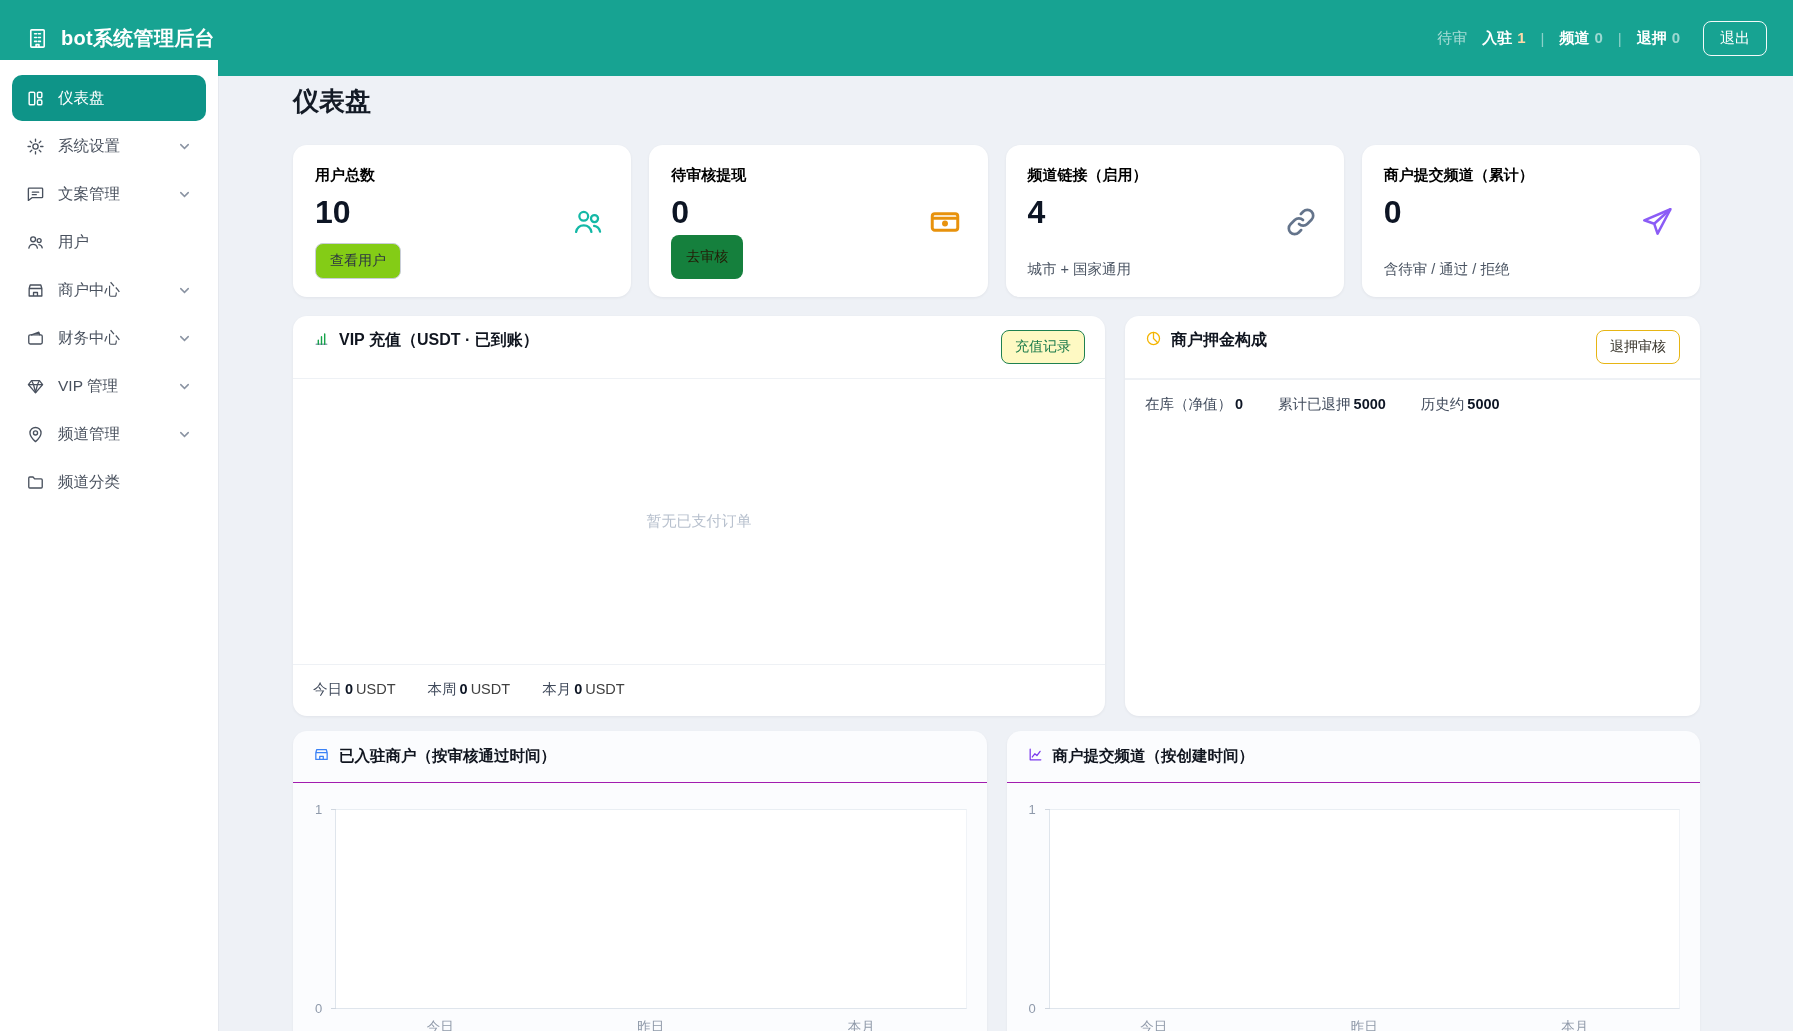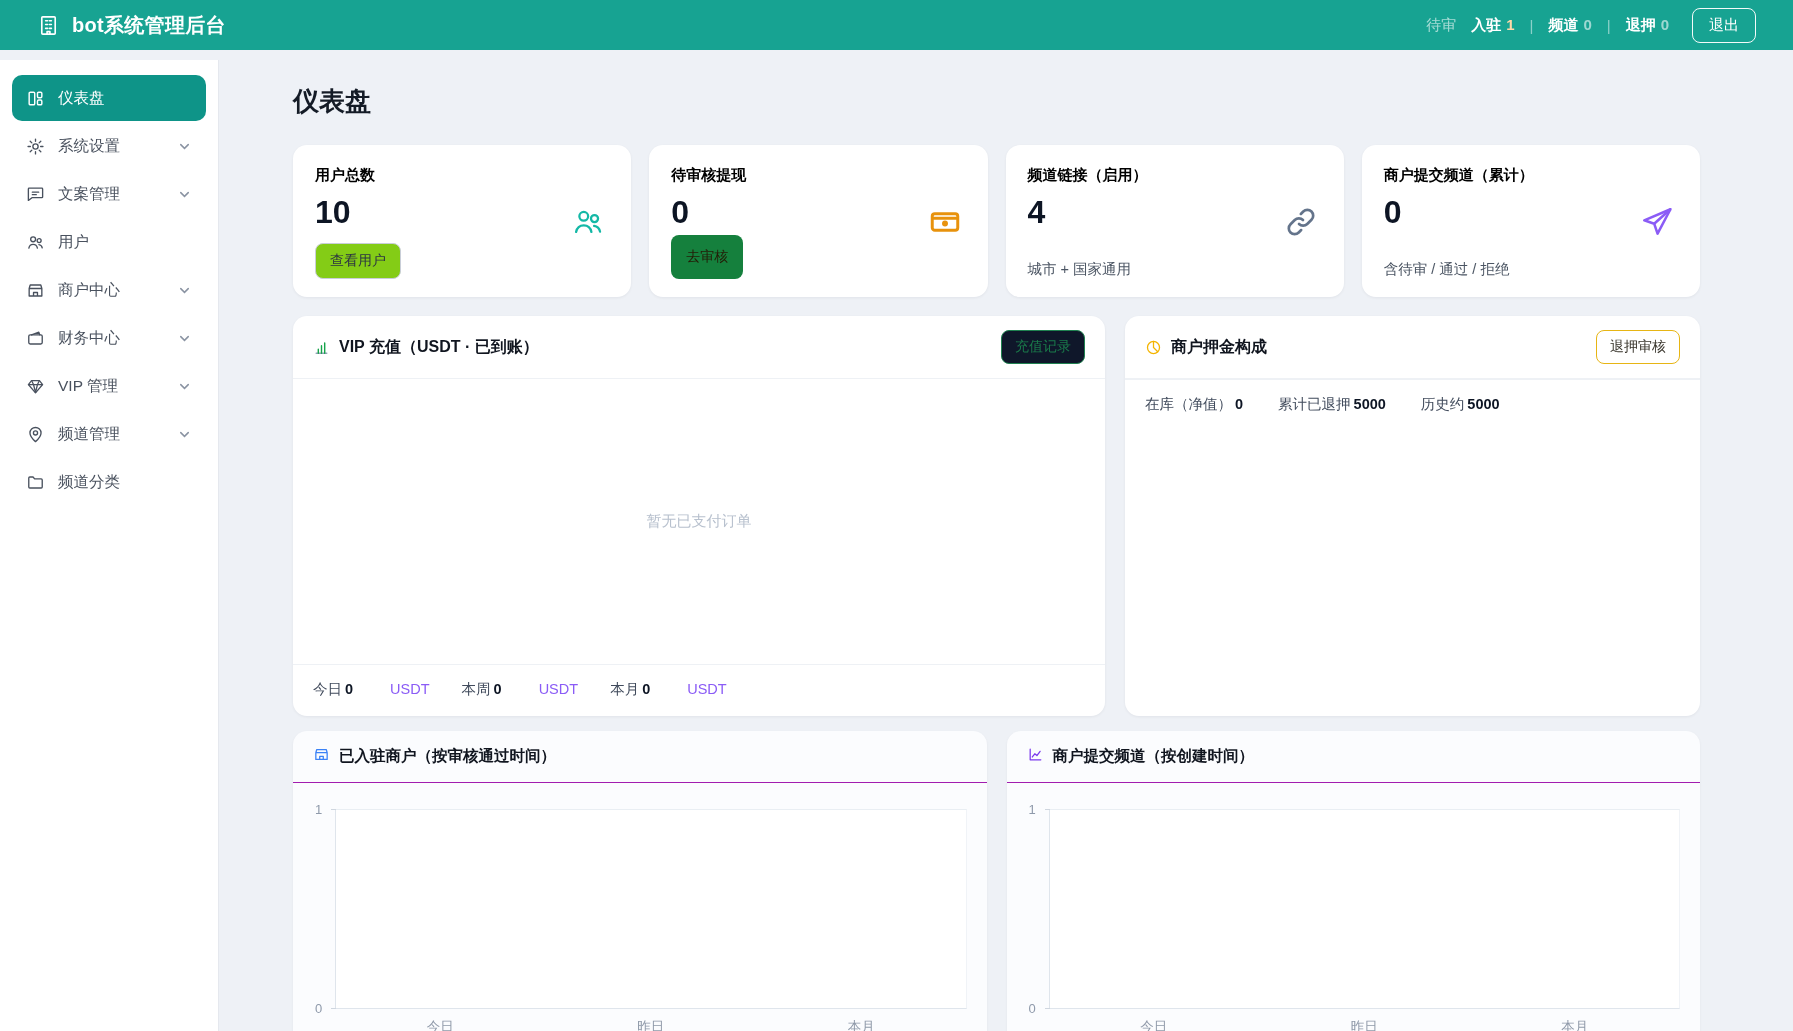--- a/index.html
+++ b/index.html
@@ -5,24 +5,24 @@
   * { box-sizing: border-box; }
   html, body { margin:0; padding:0; }
   body {
     width:1793px; height:1031px; overflow:hidden; position:relative;
     background:#eef1f6;
     font-family:"Liberation Sans","DejaVu Sans",sans-serif;
     color:#1f2733;
   }
   
   .topbar {
-    position:absolute; top:0; left:0; right:0; height:50px;
+    position:absolute; top:0; left:0; right:0; height:76px;
     background:#17a392; color:#fff;
     display:flex; align-items:center; justify-content:space-between;
-    padding:0 37px;
+    padding:0 26px;
   }
   .brand { display:flex; align-items:center; gap:12px; font-size:20px; font-weight:700; letter-spacing:.3px; }
   .brand svg { width:23px; height:23px; display:block; }
   .top-right { display:flex; align-items:center; gap:15px; font-size:15px; }
   .muted-label { color:rgba(255,255,255,.62); }
   .counter { display:flex; gap:5px; font-weight:600; align-items:baseline; cursor:pointer; }
   .cval { font-weight:700; }
   .cval.hot { color:#ffd9a8; }
   .cval.zero { color:rgba(255,255,255,.58); }
   .sep { color:rgba(255,255,255,.5); font-weight:300; }
@@ -70,39 +70,39 @@
   }
   .footnote { font-size:14.5px; color:#4b5563; }
   
   .row2 { display:flex; gap:20px; margin-bottom:15px; }
   .panel {
     background:#fff; border-radius:14px; box-shadow:0 1px 3px rgba(15,23,42,.06);
     display:flex; flex-direction:column;
   }
   .vip-panel { flex:0 0 812px; height:400px; }
   .donut-panel { flex:1; height:400px; }
-  .panel-head { display:flex; align-items:center; gap:9px; padding:14px 20px; border-bottom:1px solid #eef1f5; }
+  .panel-head { display:flex; align-items:flex-start; gap:9px; padding:14px 20px; border-bottom:1px solid #eef1f5; }
   .panel-head h2 { font-size:16px; font-weight:700; color:#10151f; margin:0; }
   .panel-head .picon { display:flex; }
   .panel-head svg { width:17px; height:17px; }
   .btn-green-outline {
-    margin-left:auto; background:#0f172a; border:1px solid #1f8150; color:#1a7a4a;
+    margin-left:auto; background:#fef9c3; border:1px solid #1f8150; color:#1a7a4a;
     border-radius:8px; padding:7px 13px; font-size:14px; cursor:pointer; font-family:inherit;
   }
   .btn-amber-outline {
     margin-left:auto; background:#fff; border:1px solid #e7b514; color:#37332a;
     border-radius:8px; padding:7px 13px; font-size:14px; cursor:pointer; font-family:inherit;
   }
   .vip-body { flex:1; display:flex; align-items:center; justify-content:center; color:#b8c1ce; font-size:15px; }
   .panel-foot {
     border-top:1px solid #eef1f5; padding:15px 20px 17px; display:flex; gap:32px;
     font-size:14.5px; color:#414b5c; align-items:center;
   }
   .panel-foot b { color:#0d1524; font-weight:700; margin:0 3px; }
-  .panel-foot .unit { color:#8b5cf6;margin-left:34px; }
+  .panel-foot .unit { color:#404040; }
   .donut-body { flex:1; display:flex; flex-direction:column; align-items:center; justify-content:center; }
   .donut { width:226px; height:226px; border-radius:50%; background:#c9d2e0; position:relative; margin-top:4px; }
   .donut::after { content:""; position:absolute; inset:49px; background:#fff; border-radius:50%; }
   .legend { display:flex; gap:22px; margin-top:24px; font-size:13px; color:#4b5868; align-items:center; }
   .legend-item { display:flex; align-items:center; cursor:pointer; }
   .legend .sw { width:12px; height:12px; display:inline-block; margin-right:7px; }
   .sw.teal { background:#0d9488; }
   .sw.gray { background:#c9d2e0; }
   
   .row3 { display:flex; gap:20px; }

